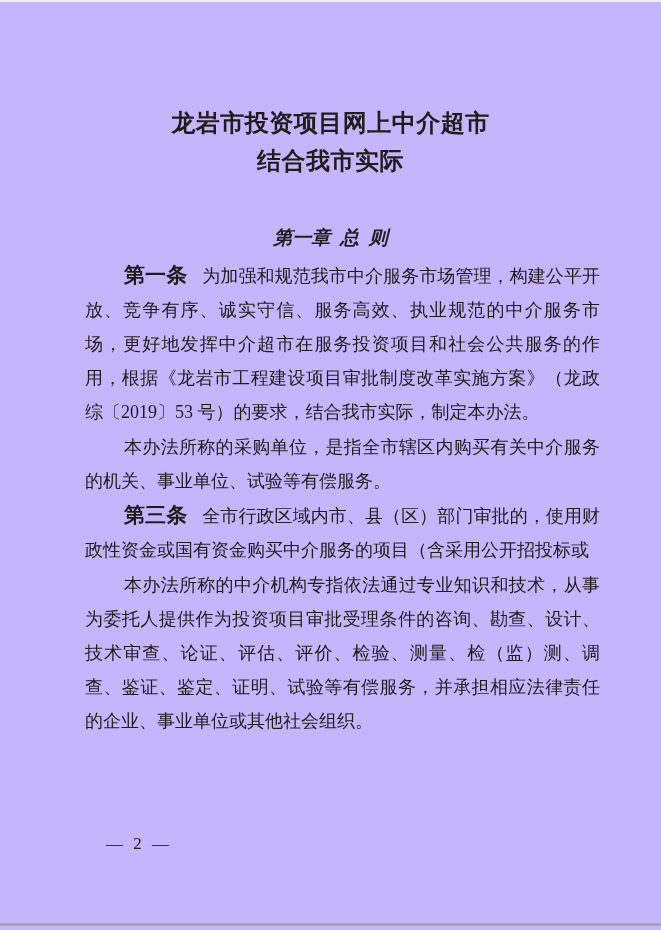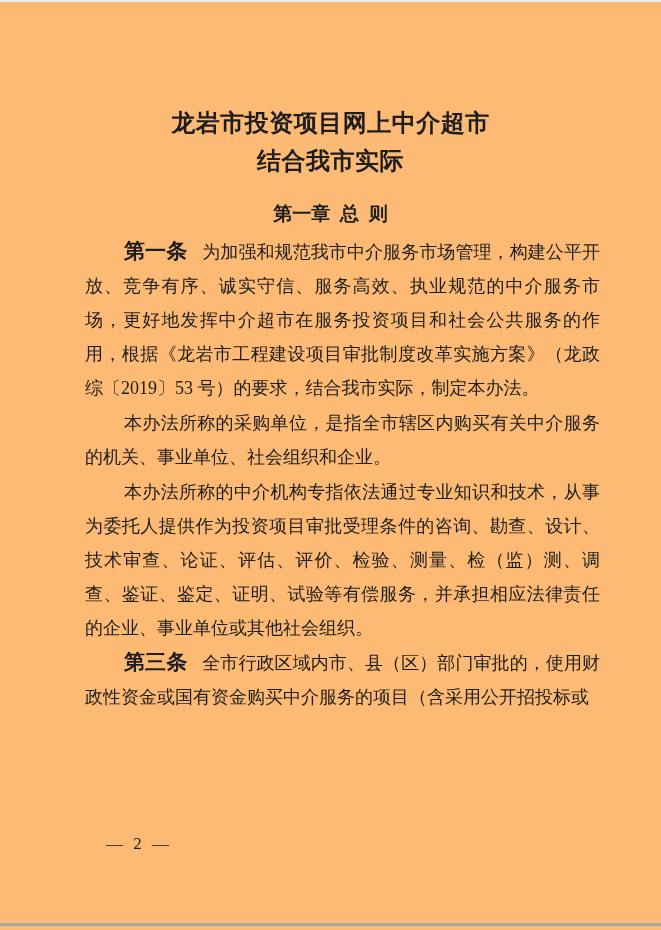--- a/index.html
+++ b/index.html
@@ -7,21 +7,21 @@
   html, body {
     background: #ffffff;
     font-family: "Liberation Serif", "DejaVu Serif", serif;
   }
 
   .page {
     position: relative;
     width: 661px;
     height: 930px;
     margin: 0 auto;
-    background: #fdba74;
+    background: #c4b5fd;
     color: #1d1d1d;
     overflow: hidden;
   }
 
   
   .scan-edge-top {
     position: absolute;
     top: 0; left: 0;
     width: 100%;
     height: 2px;
@@ -39,26 +39,27 @@
     padding-top: 104px;
     text-align: center;
     font-size: 24px;
     line-height: 38px;
     font-weight: bold;
     letter-spacing: 0.5px;
   }
   .doc-title .title-line { display: block; }
 
   .chapter-heading {
-    margin-top: 22px;
+    margin-top: 46px;
     text-align: center;
     font-size: 19px;
     line-height: 24px;
     font-weight: bold;
     word-spacing: 5px;
+    font-style: italic;
   }
 
   .body-text {
     margin: 8px 61px 12px 85px;
     font-size: 18px;
     line-height: 34px;
     text-align: justify;
     text-justify: inter-ideograph;
   }
 
@@ -94,25 +95,25 @@
     <span class="title-line">结合我市实际</span>
   </h1>
 
   <h2 class="chapter-heading">第一章 总 则</h2>
 
   <div class="body-text">
 
     <p class="para"><b class="para-label">第一条</b><span>为加强和规范我市中介服务市场管理，构建公平开放、竞争有序、诚实守信、服务高效、执业规范的中介服务市场，更好地发挥中介超市在服务投资项目和社会公共服务的作用，根据《龙岩市工程建设项目审批制度改革实施方案》（龙政综〔2019〕53 号）的要求，结合我市实际，制定本办法。</span></p>
 
 
-    <p class="para"><b class="para-label"></b><span>本办法所称的采购单位，是指全市辖区内购买有关中介服务的机关、事业单位、社会组织和企业。</span></p>
+    <p class="para"><b class="para-label"></b><span>本办法所称的采购单位，是指全市辖区内购买有关中介服务的机关、事业单位、试验等有偿服务。</span></p>
+
+    <p class="para"><b class="para-label">第三条</b><span>全市行政区域内市、县（区）部门审批的，使用财政性资金或国有资金购买中介服务的项目（含采用公开招投标或</span></p>
 
     <p class="para"><b class="para-label"></b><span>本办法所称的中介机构专指依法通过专业知识和技术，从事为委托人提供作为投资项目审批受理条件的咨询、勘查、设计、技术审查、论证、评估、评价、检验、测量、检（监）测、调查、鉴证、鉴定、证明、试验等有偿服务，并承担相应法律责任的企业、事业单位或其他社会组织。</span></p>
-
-    <p class="para"><b class="para-label">第三条</b><span>全市行政区域内市、县（区）部门审批的，使用财政性资金或国有资金购买中介服务的项目（含采用公开招投标或</span></p>
 
   </div>
 
   <div class="page-number">— 2 —</div>
 
   <div class="scan-edge-bottom"></div>
 
 </div>
 
 </body></html>

